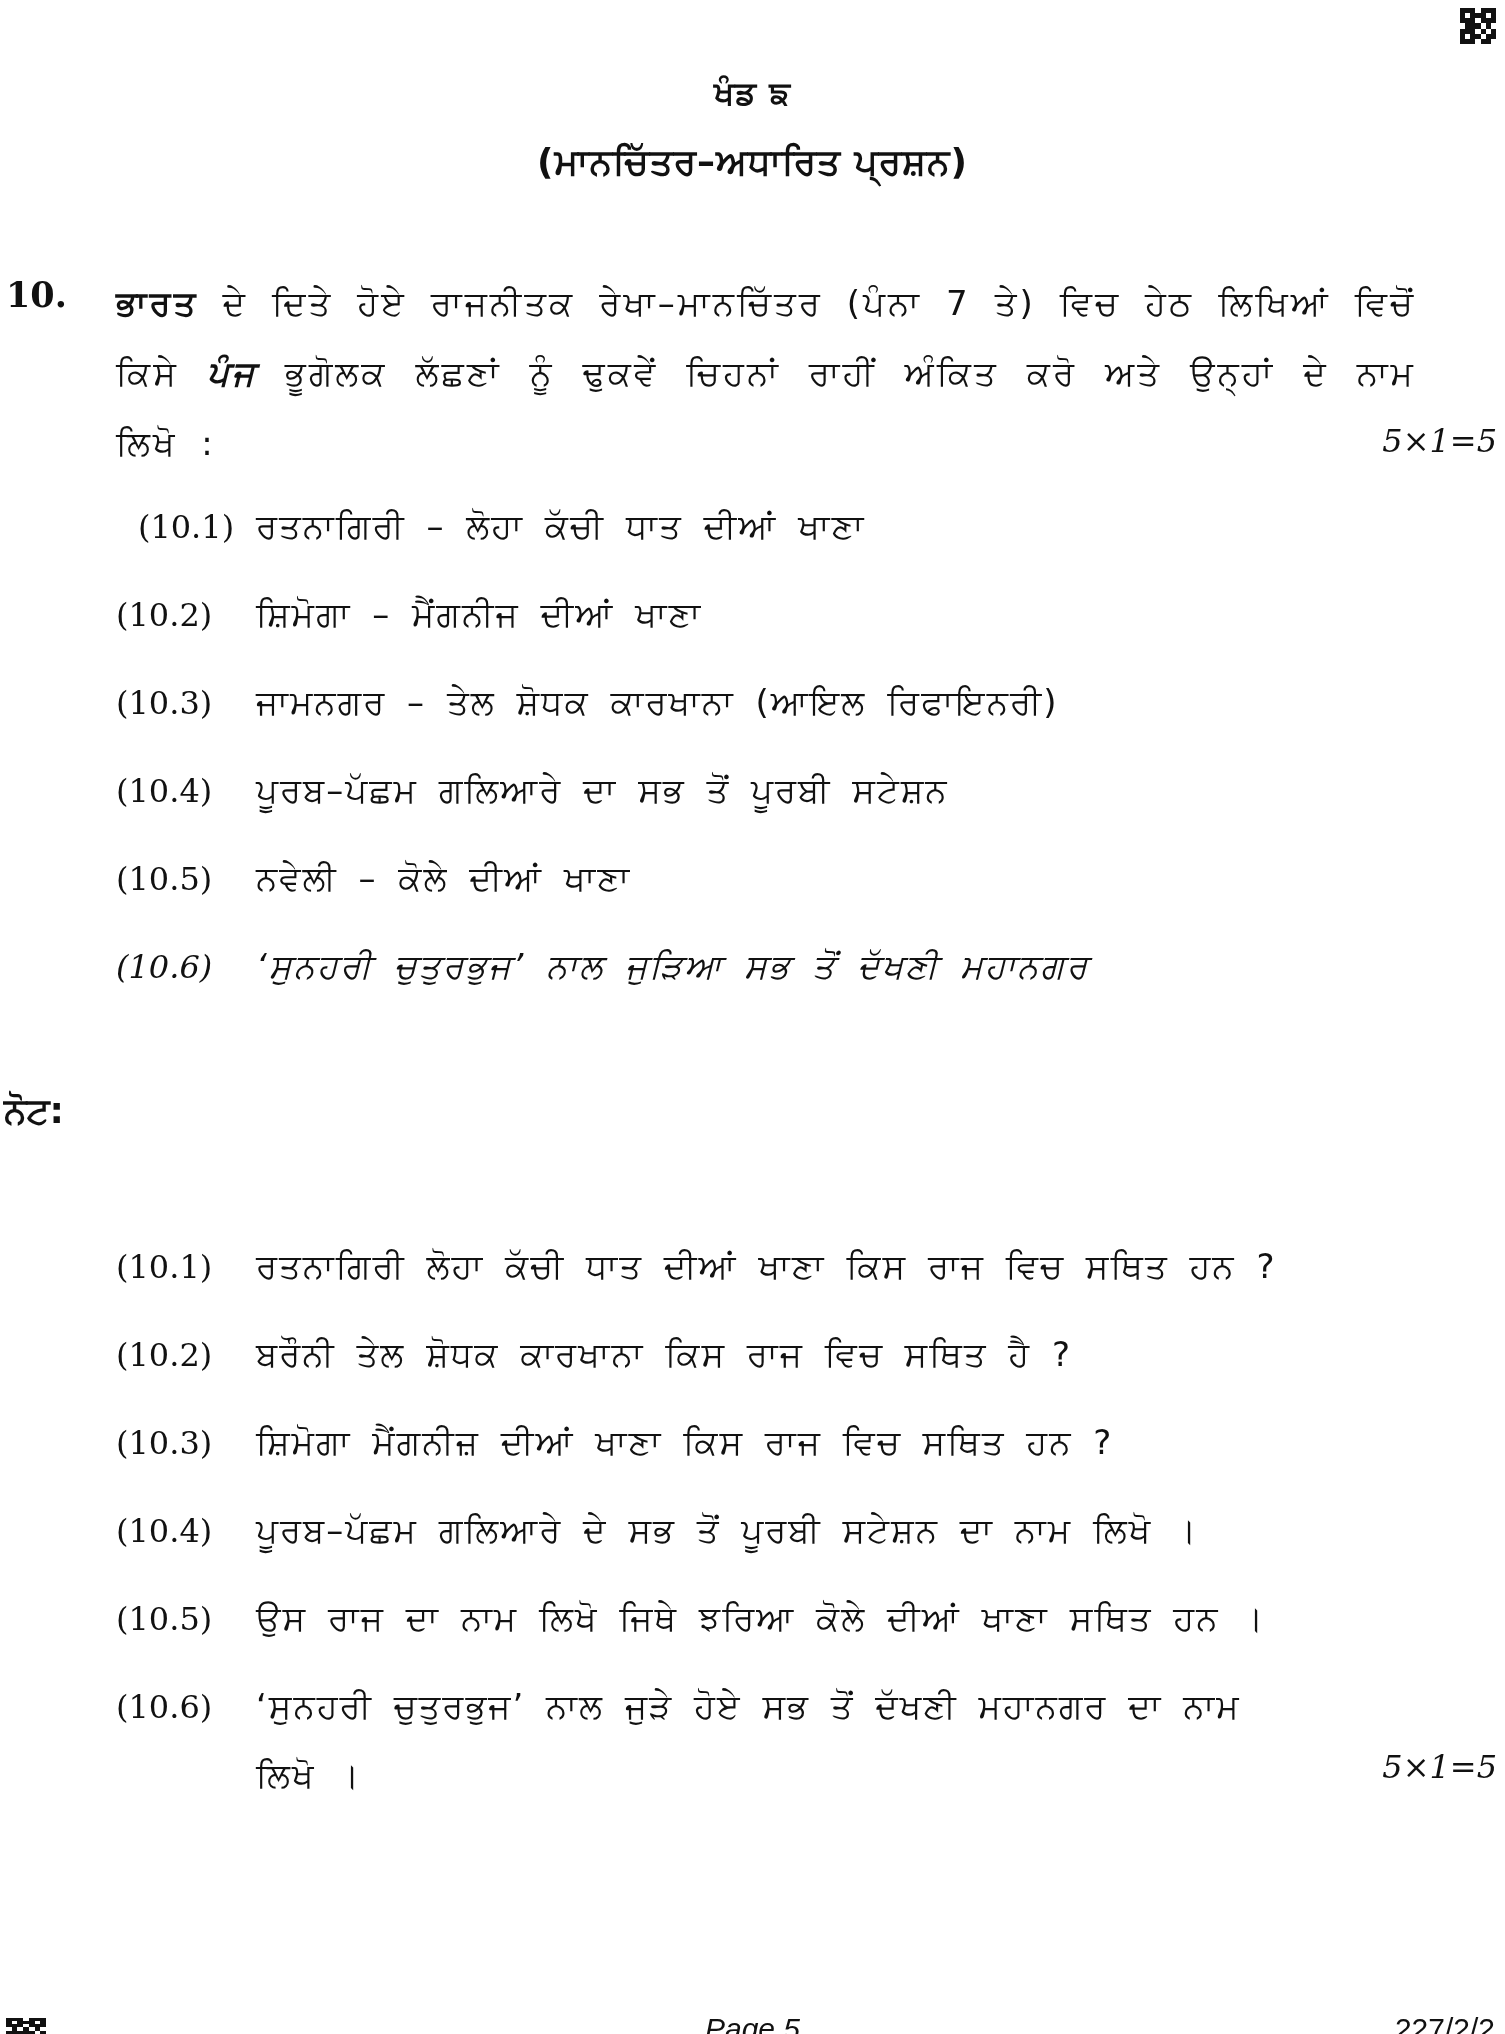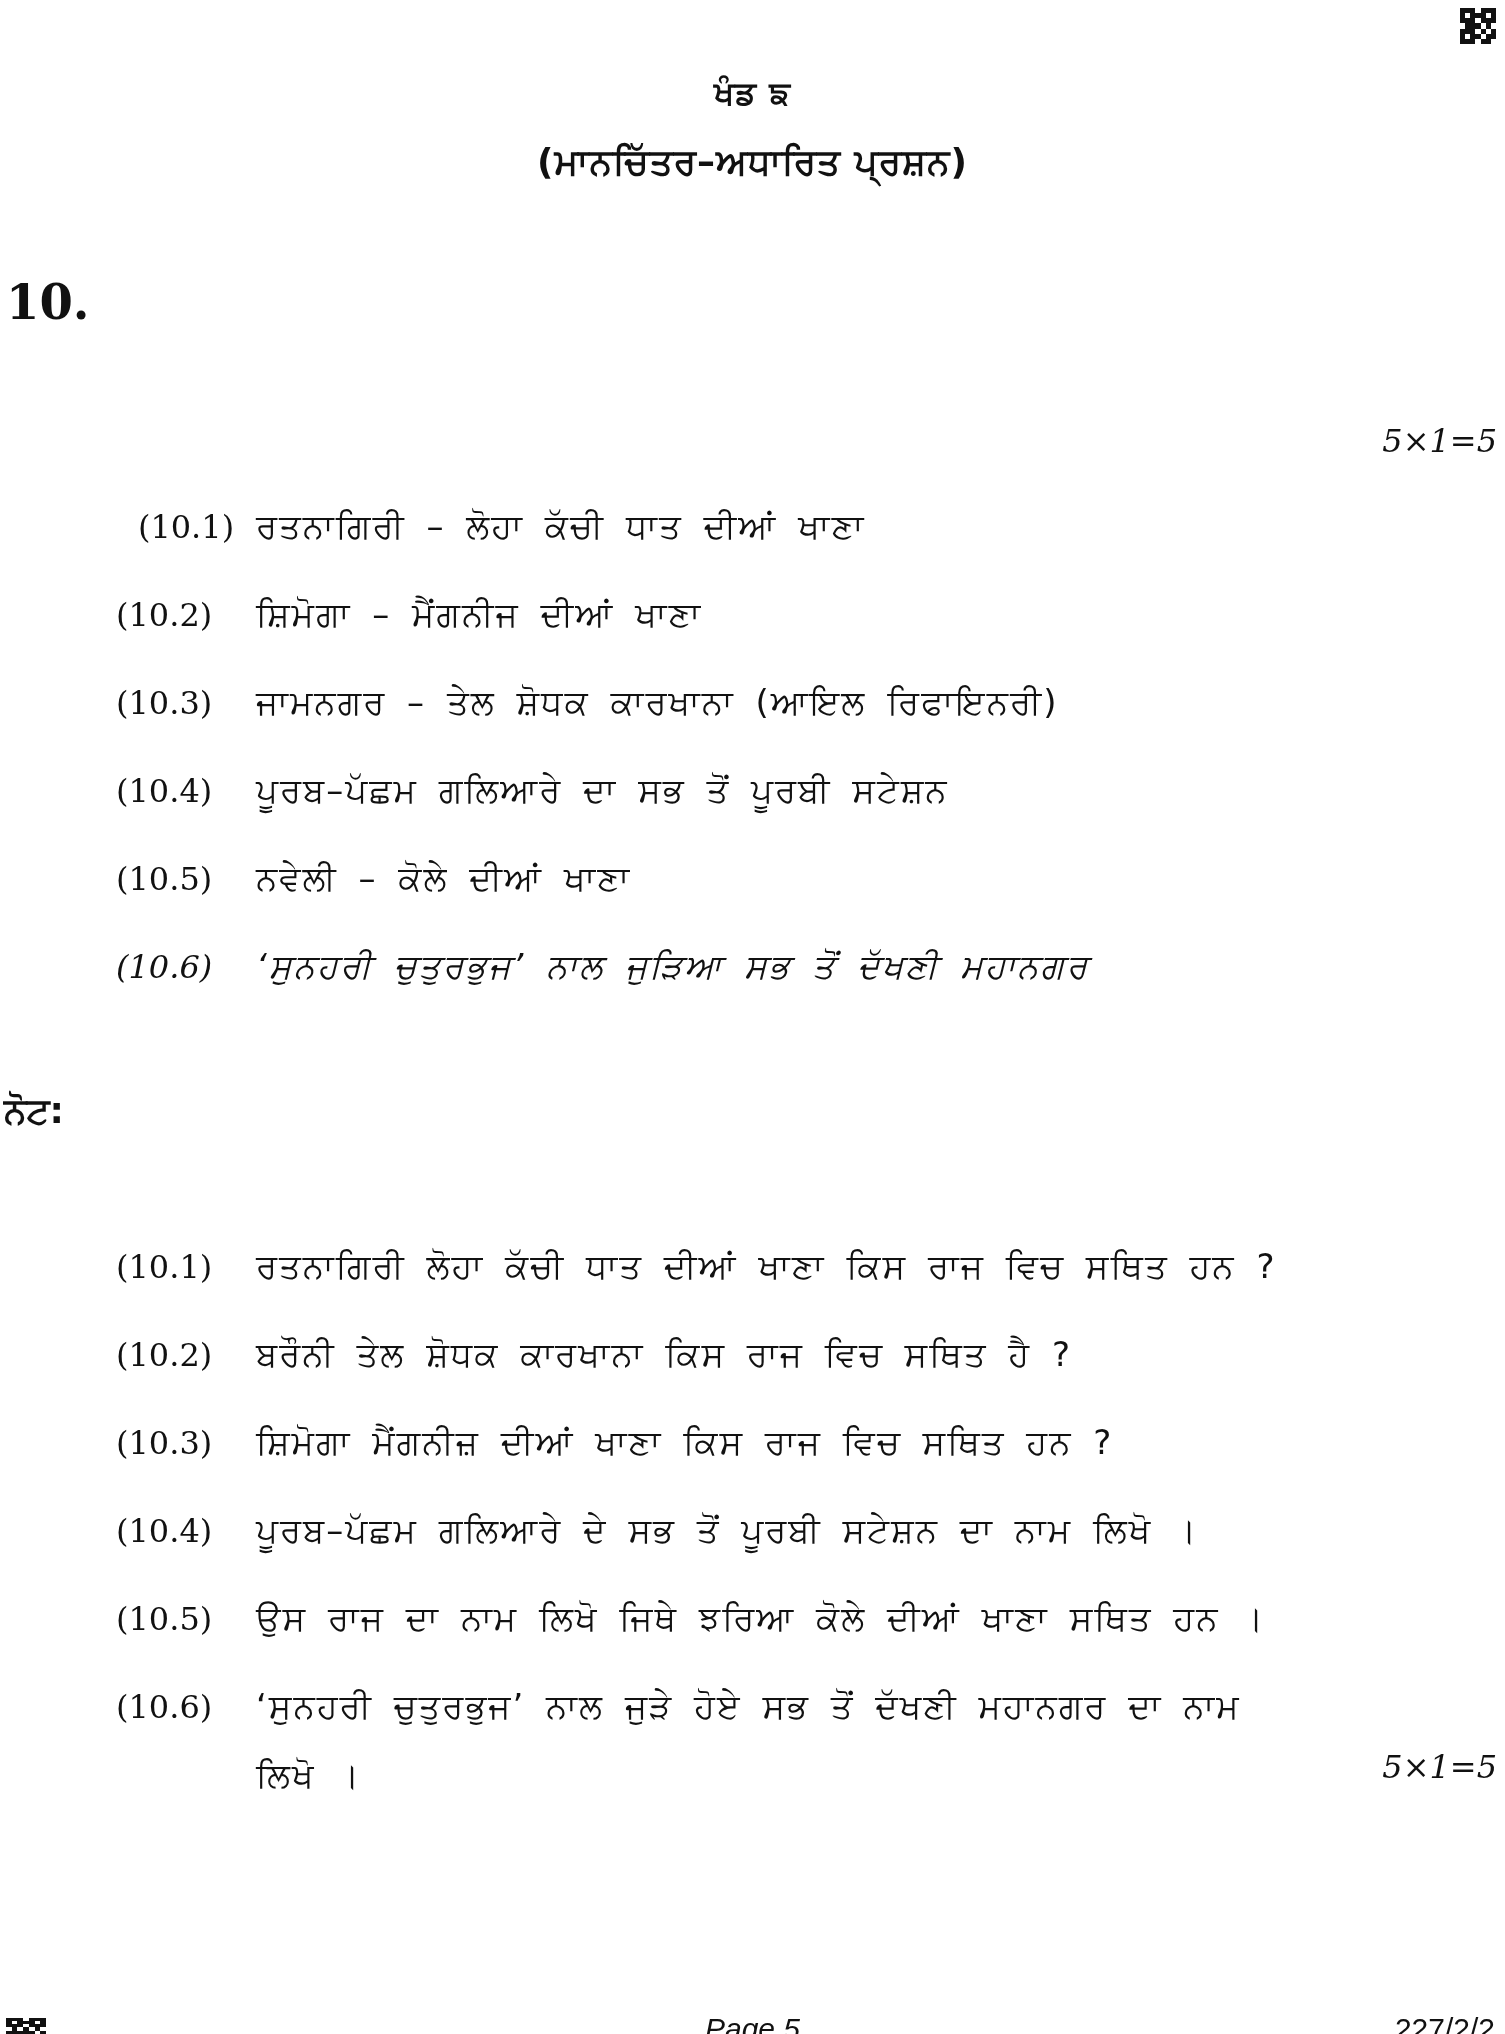--- a/index.html
+++ b/index.html
@@ -54,21 +54,21 @@
     letter-spacing: 1px;
   }
 
   
   .q-number {
     position: absolute;
     left: 6px;
     top: 268px;
     font-family: "DejaVu Serif", "Liberation Serif", serif;
     font-weight: bold;
-    font-size: 48px;
+    font-size: 35px;
   }
   .q-text {
     position: absolute;
     left: 116px;
     top: 262px;
     width: 1300px;
     font-size: 34px;
     line-height: 70px;
     letter-spacing: 3px;
     word-spacing: 10px;
@@ -209,20 +209,23 @@
       <span></span>
       <span class="on"></span>
       <span class="on"></span>
       <span></span>
   </div>
 
   <div class="section-title">ਖੰਡ ਙ</div>
   <div class="section-subtitle">(ਮਾਨਚਿੱਤਰ–ਅਧਾਰਿਤ ਪ੍ਰਸ਼ਨ)</div>
 
   <div class="q-number">10.</div>
+  <div class="q-text">
+    <b>ਭਾਰਤ</b><span> ਦੇ ਦਿਤੇ ਹੋਏ ਰਾਜਨੀਤਕ ਰੇਖਾ–ਮਾਨਚਿੱਤਰ (ਪੰਨਾ 7 ਤੇ) ਵਿਚ ਹੇਠ ਲਿਖਿਆਂ ਵਿਚੋਂ ਕਿਸੇ </span><i class="bi">ਪੰਜ</i><span> ਭੂਗੋਲਕ ਲੱਛਣਾਂ ਨੂੰ ਢੁਕਵੇਂ ਚਿਹਨਾਂ ਰਾਹੀਂ ਅੰਕਿਤ ਕਰੋ ਅਤੇ ਉਨ੍ਹਾਂ ਦੇ ਨਾਮ ਲਿਖੋ :</span>
+  </div>
   <div class="marks marks-1">5×1=5</div>
 
   <div class="sub-list" style="top:0;">
     <div class="sub-item" style="top:500px;text-align:center;">
       <span class="sub-num">(10.1)</span><span>ਰਤਨਾਗਿਰੀ – ਲੋਹਾ ਕੱਚੀ ਧਾਤ ਦੀਆਂ ਖਾਣਾ</span>
     </div>
     <div class="sub-item" style="top:588px;">
       <span class="sub-num">(10.2)</span><span>ਸ਼ਿਮੋਗਾ – ਮੈਂਗਨੀਜ ਦੀਆਂ ਖਾਣਾ</span>
     </div>
     <div class="sub-item" style="top:676px;">

